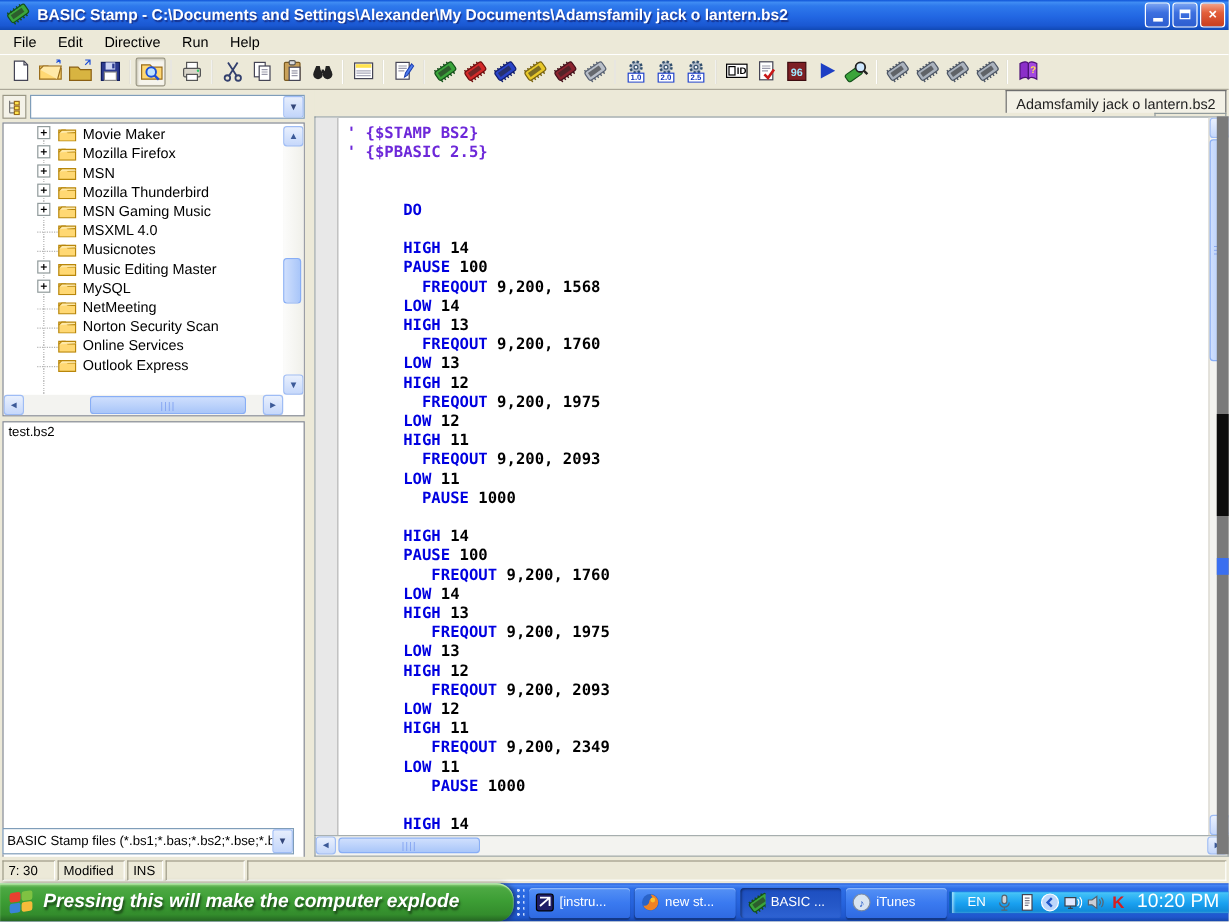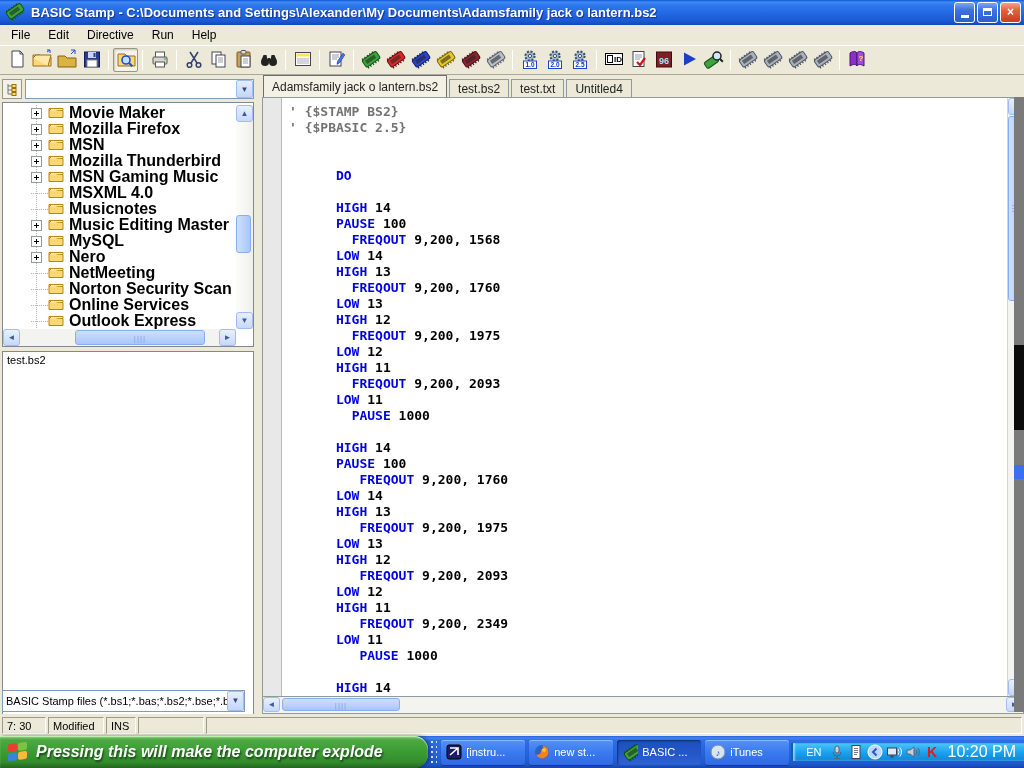--- a/index.html
+++ b/index.html
@@ -37,21 +37,21 @@
   .treebtn { width:20px; height:20px; border:1px solid #9a9784; background:#f4f2e8; display:flex; align-items:center; justify-content:center; }
   .combo { flex:1; height:20px; border:1px solid #7f9db9; background:#fff; display:flex; }
   .combo .cfield { flex:1; overflow:hidden; white-space:nowrap; font-size:11px; padding:2px 3px; }
   .combo-arrow { width:17px; background:linear-gradient(180deg,#e7eefc,#c3d6fb); border:1px solid #9ebcf5; border-radius:2px;
     color:#34477a; font-size:8px; line-height:18px; text-align:center; }
 
   .treebox { position:absolute; top:27px; left:2px; width:252px; height:245px; background:#fff; border:1px solid #828790; overflow:hidden; }
   .treerows { position:absolute; top:2px; left:0; right:17px; bottom:17px; overflow:hidden;
      background-image:repeating-linear-gradient(180deg,#b5b5b5 0 1px,transparent 1px 2px);
      background-size:1px 100%; background-position:33px 0; background-repeat:no-repeat; }
-  .trow { height:16px; display:flex; align-items:center; white-space:nowrap; font-size:16px; color:#000;font-weight:bold; }
+  .trow { height:16px; display:flex; align-items:flex-start; white-space:nowrap; font-size:12px; color:#000; }
   .trow .plus { width:11px; height:11px; border:1px solid #919b9c; background:#fff; margin-left:28px; margin-right:6px;
      position:relative; flex:none; }
   .trow .plus::before, .trow .plus::after { content:""; position:absolute; background:#000; }
   .trow .plus::before { left:2px; right:2px; top:4px; height:1px; }
   .trow .plus::after { top:2px; bottom:2px; left:4px; width:1px; }
   .trow .nplus { width:17px; margin-left:28px; flex:none; border-top:1px dotted #b5b5b5; height:1px; align-self:center; margin-right:0; }
   .trow .ficon { flex:none; margin-right:5px; }
   
   .sb-v { position:absolute; top:2px; right:0; bottom:17px; width:17px; background:#f3f3f0;
       background-image:linear-gradient(90deg,#fcfcfb,#f0f0ea); }
@@ -65,31 +65,31 @@
   .filelist { position:absolute; top:276px; left:2px; width:252px; height:412px; background:#fff; border:1px solid #828790; font-size:11px; }
   .fitem { padding:2px 4px; }
 
   .filtercombo { position:absolute; bottom:2px; left:2px; width:243px; height:22px; border:1px solid #7f9db9; background:#fff; display:flex; align-items:center; }
   .filtercombo .cfield { flex:1; font-size:11px; padding:0 3px; white-space:nowrap; overflow:hidden; }
 
   .splitter { width:6px; background:#ece9d8; }
 
   
   .rightpanel { flex:1; display:flex; flex-direction:column; position:relative; }
-  .tabbar { height:22px; display:flex; align-items:flex-end; padding-left:1px; background:#ece9d8; }
+  .tabbar { height:22px; display:flex; align-items:flex-end; padding-left:1px; background:#ece9d8;flex-direction:column; }
   .tab { height:18px; padding:2px 8px 0 8px; border:1px solid #919b9c; border-bottom:none; margin-right:2px;
     background:#ece9d8; font-size:12px; white-space:nowrap; color:#222; }
   .tab.active { height:22px; padding-top:4px; background:#f3f1e6; border-color:#6e6e6e; font-size:12px; }
   .editorwrap { flex:1; position:relative; background:#fff; border:1px solid #919b9c; border-right:none; overflow:hidden; }
   .gutter { position:absolute; left:0; top:0; bottom:0; width:19px; background:#e8e8e8; border-right:1px solid #b9b9b9; }
   .code { position:absolute; left:20px; top:0; right:18px; bottom:0; overflow:hidden;
     font-family:"DejaVu Sans Mono","Liberation Mono",monospace; font-size:13px; font-weight:bold;
     line-height:16px; white-space:pre; padding:6px 0 0 6px; color:#000; }
   .code .kw { color:#0000e0; }
-  .code .cm { color:#737373; }
+  .code .cm { color:#6d28d9; }
   .ed-vscroll { position:absolute; right:0; top:0; bottom:0; width:17px; background:#f3f3f0; border-left:1px solid #d7d5ca; }
   .ed-hscroll { height:17px; position:relative; background:#f3f3f0; border:1px solid #919b9c; border-top:none; }
 
   
   .statusbar { position:absolute; left:0; right:0; top:714px; height:22px; background:#ece9d8; display:flex; align-items:center; padding:2px 2px; gap:2px; }
   .scell { height:17px; border:1px solid; border-color:#9d9a87 #fff #fff #9d9a87; font-size:11px; padding:2px 4px; white-space:nowrap; overflow:hidden; }
 
   
   .taskbar { position:absolute; left:0; right:0; bottom:0; height:32px;
     background:linear-gradient(180deg,#2660dc 0%,#4583f2 6%,#2e6ee6 14%,#2663dd 55%,#1f57cd 88%,#1544a8 100%); display:flex; align-items:center; }
@@ -489,28 +489,20 @@
           </div>
           <div class="trow">
             <span class="plus"></span>
             <span class="ficon"><svg width="16" height="13">
                 <path d="M1 3.5h5.5l2 2H15v7H1z" fill="#ffd873" stroke="#b8860b"></path>
                 <path d="M1 6l2.5-2.5H15V5" fill="#ffe9a8" stroke="#b8860b"></path>
               </svg></span>
             <span>MySQL</span>
           </div>
           <div class="trow">
-            <span class="plus"></span>
-            <span class="ficon"><svg width="16" height="13">
-                <path d="M1 3.5h5.5l2 2H15v7H1z" fill="#ffd873" stroke="#b8860b"></path>
-                <path d="M1 6l2.5-2.5H15V5" fill="#ffe9a8" stroke="#b8860b"></path>
-              </svg></span>
-            <span>Nero</span>
-          </div>
-          <div class="trow">
             <span class="nplus"></span>
             <span class="ficon"><svg width="16" height="13">
                 <path d="M1 3.5h5.5l2 2H15v7H1z" fill="#ffd873" stroke="#b8860b"></path>
                 <path d="M1 6l2.5-2.5H15V5" fill="#ffe9a8" stroke="#b8860b"></path>
               </svg></span>
             <span>NetMeeting</span>
           </div>
           <div class="trow">
             <span class="nplus"></span>
             <span class="ficon"><svg width="16" height="13">

